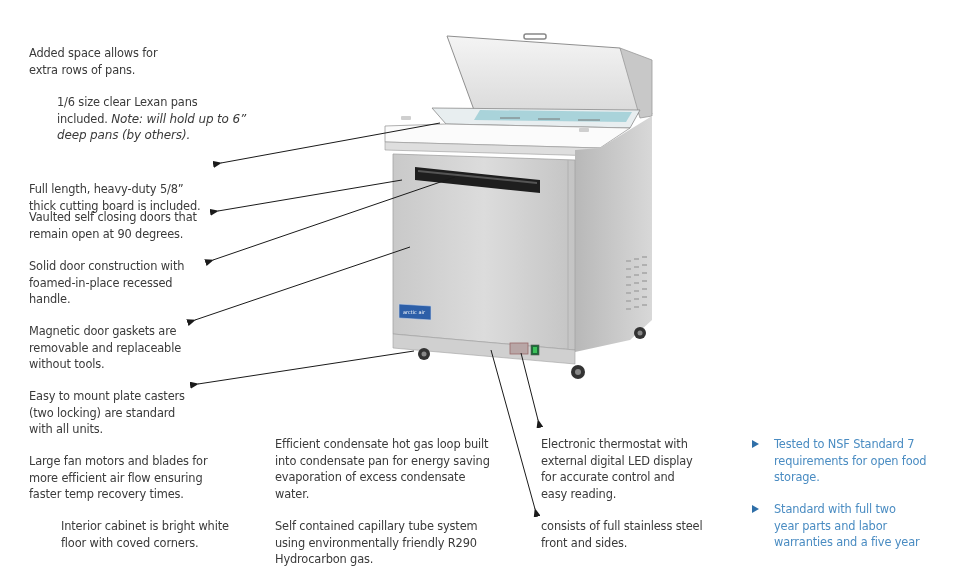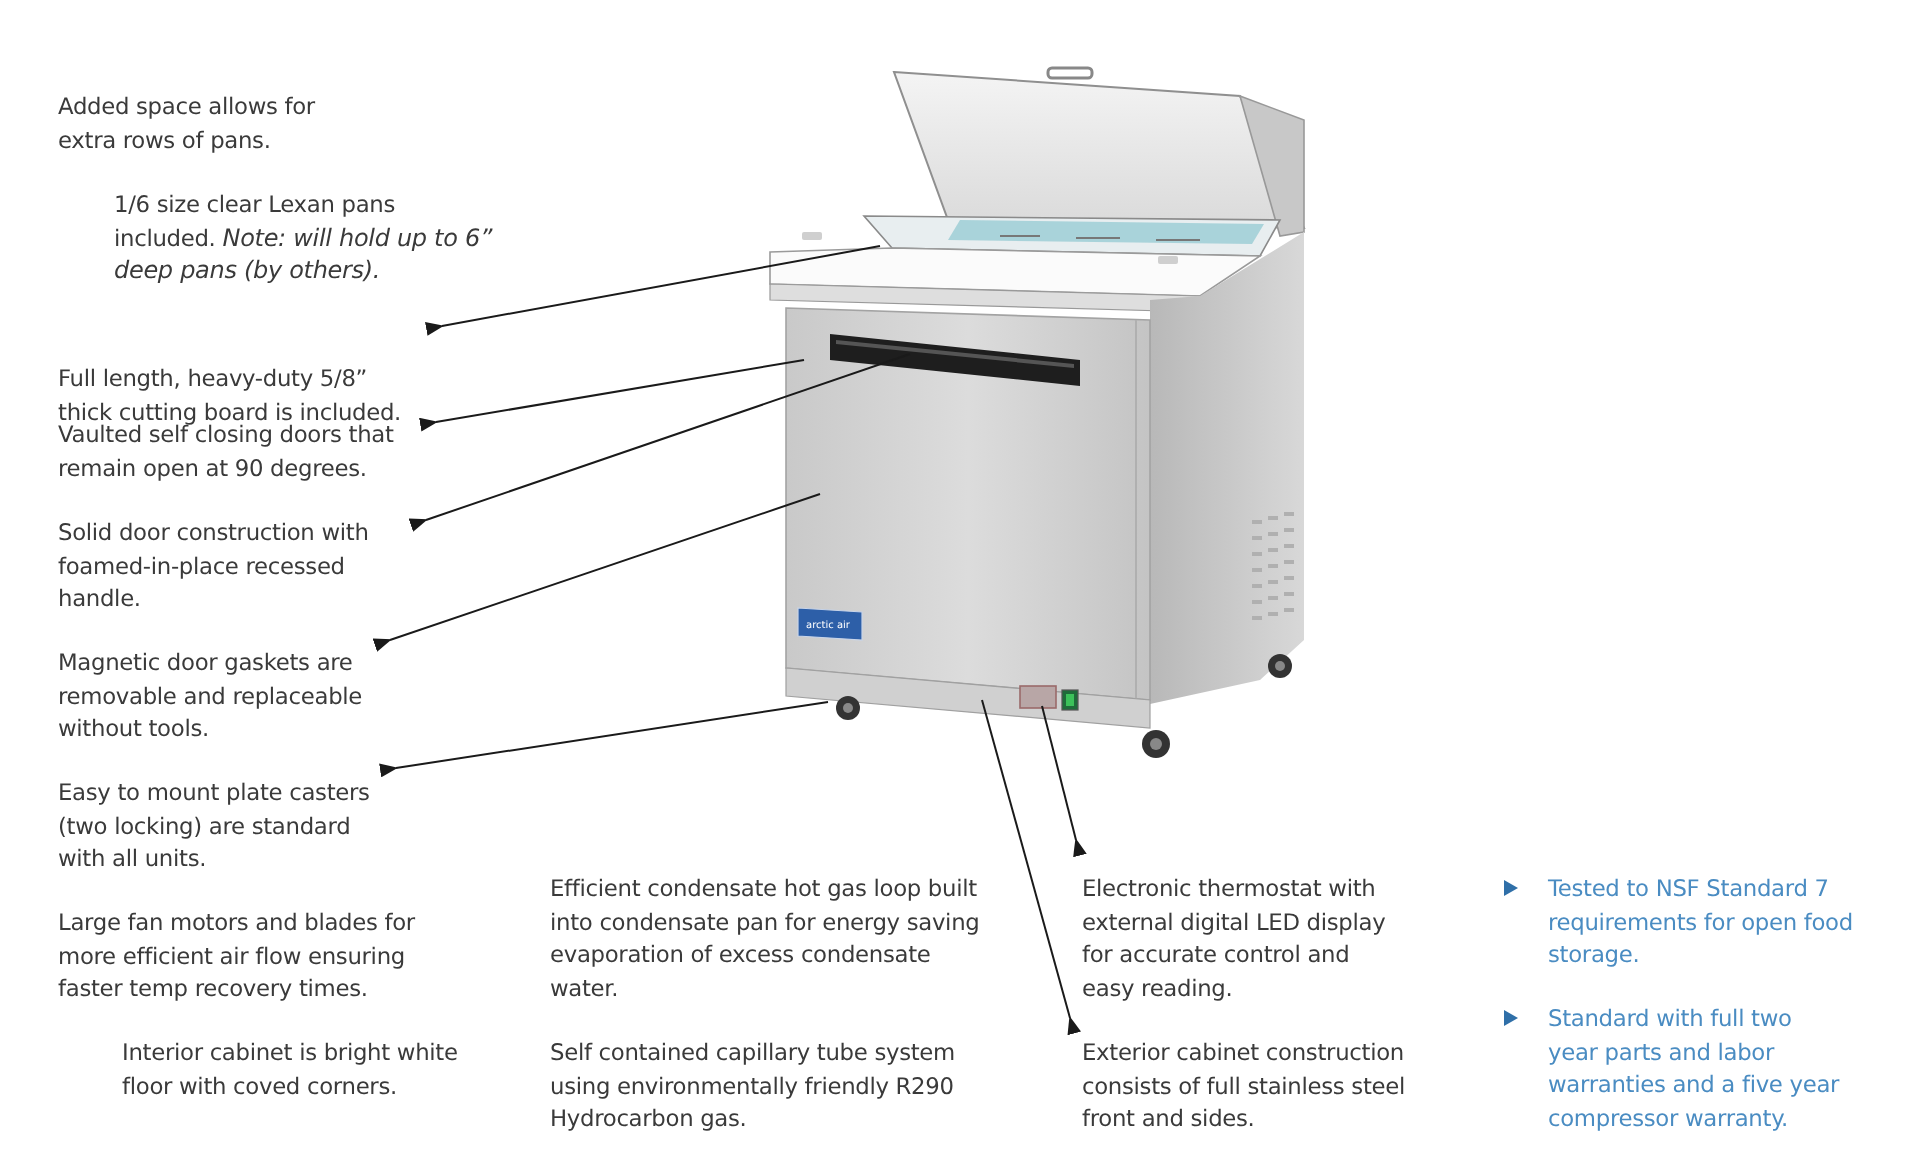--- a/index.html
+++ b/index.html
@@ -173,30 +173,28 @@
   <div>using environmentally friendly R290</div>
   <div>Hydrocarbon gas.</div>
 </div>
 <div class="callout" style="left:541px;top:436px;">
   <div>Electronic thermostat with</div>
   <div>external digital LED display</div>
   <div>for accurate control and</div>
   <div>easy reading.</div>
 </div>
 <div class="callout" style="left:541px;top:518px;">
-  <div>Exterior cabinet construction</div>
   <div>consists of full stainless steel</div>
   <div>front and sides.</div>
 </div>
 
 <div class="bullet" style="left:774px;top:436px;">
   <span class="tri"></span>
   <div>Tested to NSF Standard 7</div>
   <div>requirements for open food</div>
   <div>storage.</div>
 </div>
 <div class="bullet" style="left:774px;top:501px;">
   <span class="tri"></span>
   <div>Standard with full two</div>
   <div>year parts and labor</div>
   <div>warranties and a five year</div>
-  <div>compressor warranty.</div>
 </div>
 
 </body></html>

